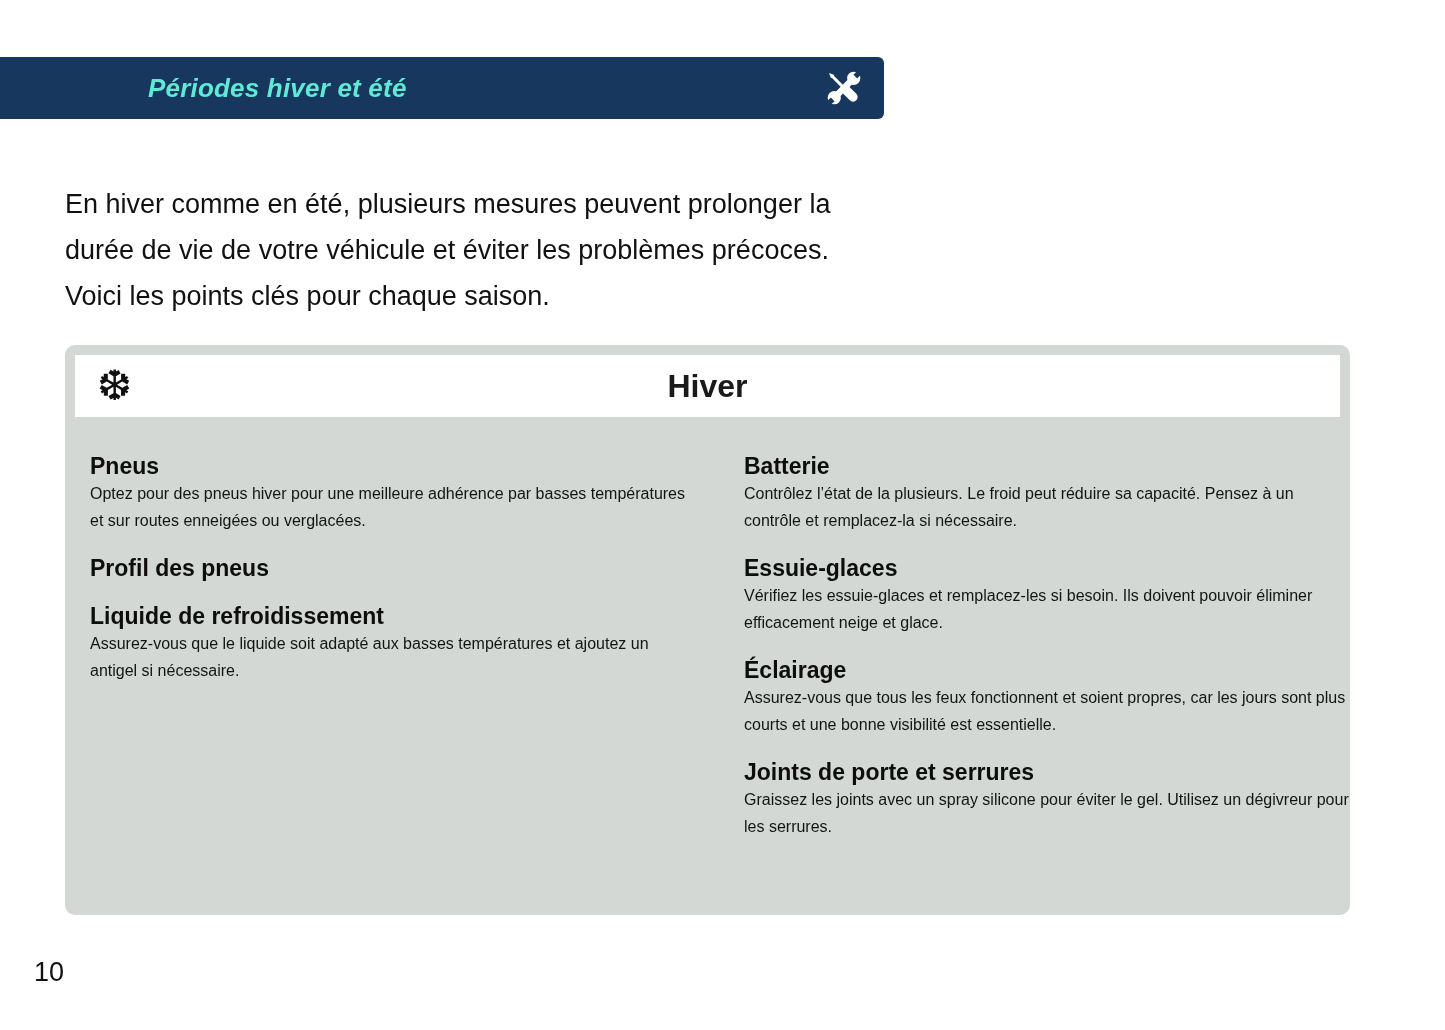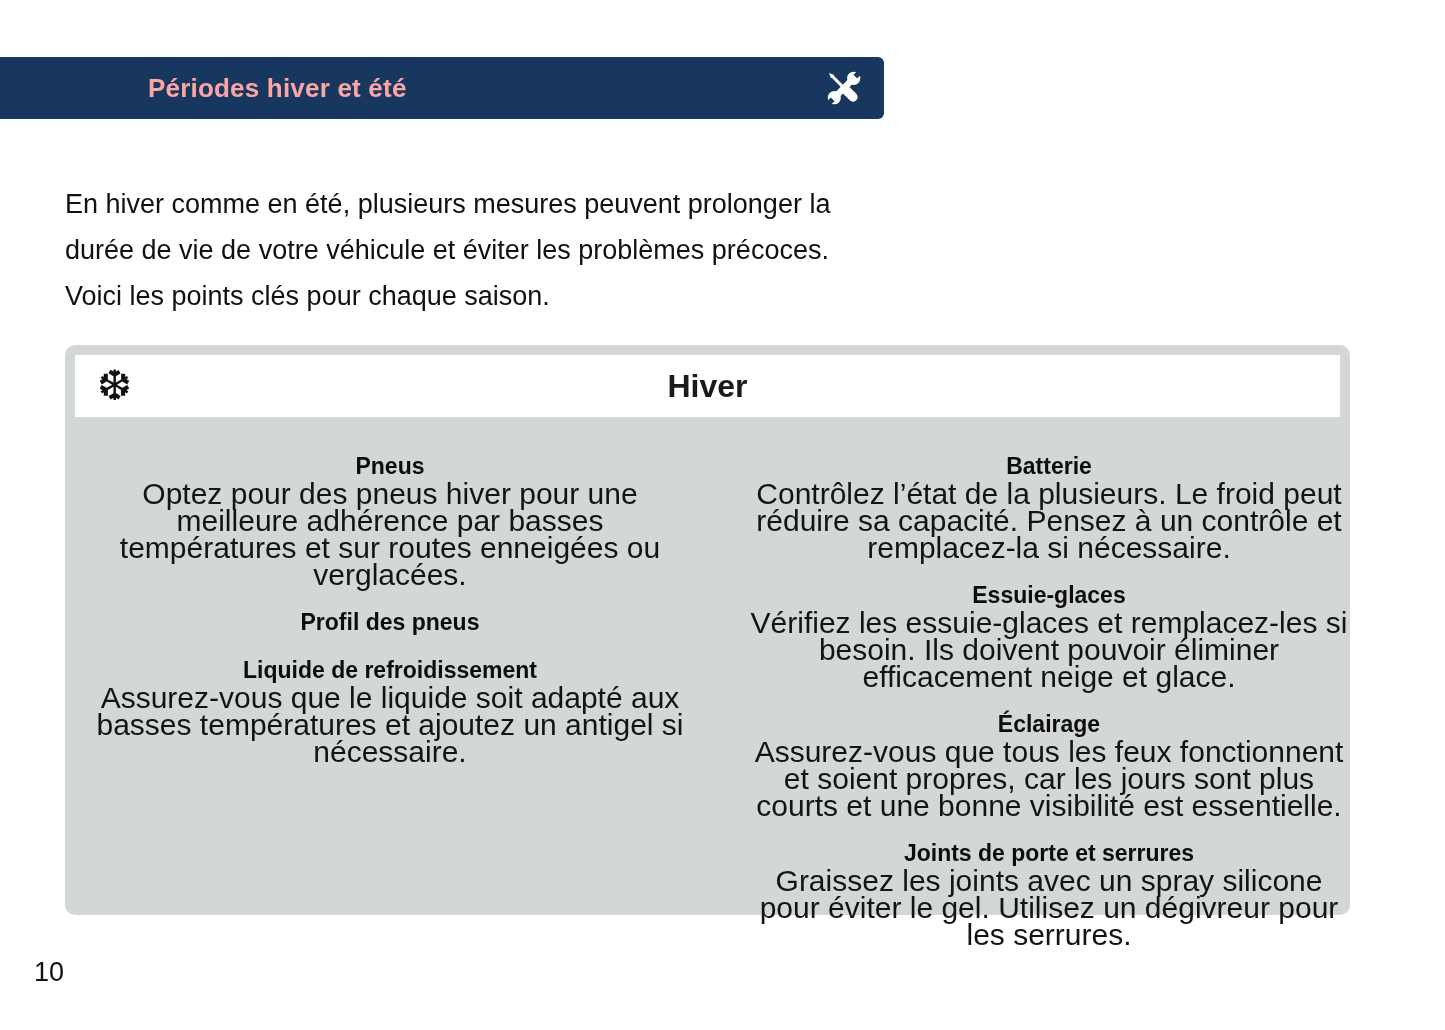--- a/index.html
+++ b/index.html
@@ -17,24 +17,25 @@
     position: absolute;
     left: 0; top: 57px;
     width: 884px; height: 62px;
     background: #17375e;
     border-radius: 0 6px 6px 0;
     display: flex;
     align-items: center;
   }
   .header-title {
     margin-left: 148px;
-    color: #fca5a5;
+    color: #5eead4;
     font-size: 26px;
     font-weight: bold;
     letter-spacing: 0.2px;
+    font-style: italic;
   }
   .header-icon {
     position: absolute;
     right: 18px; top: 50%;
     transform: translateY(-50%);
     width: 44px; height: 44px;
   }
 
   
   .intro {
@@ -81,29 +82,29 @@
   }
   .season-columns {
     position: absolute;
     left: 25px; top: 108px; right: 15px;
     display: flex;
     gap: 35px;
   }
   .season-col { flex: 0 0 auto; }
   .season-col.left  { width: 600px; }
   .season-col.right { width: 610px; margin-left: 19px; }
-  .tip-block { margin-bottom: 21px; text-align: center; }
+  .tip-block { margin-bottom: 21px; }
   .tip-heading {
     font-size: 23px;
     line-height: 27px;
     font-weight: bold;
     color: #0d0d0d;
   }
   .tip-body {
-    font-size: 30px;
+    font-size: 16px;
     line-height: 27px;
     color: #141414;
   }
 
   
   .page-number {
     position: absolute;
     left: 34px; top: 957px;
     font-size: 27px;
     color: #111111;

